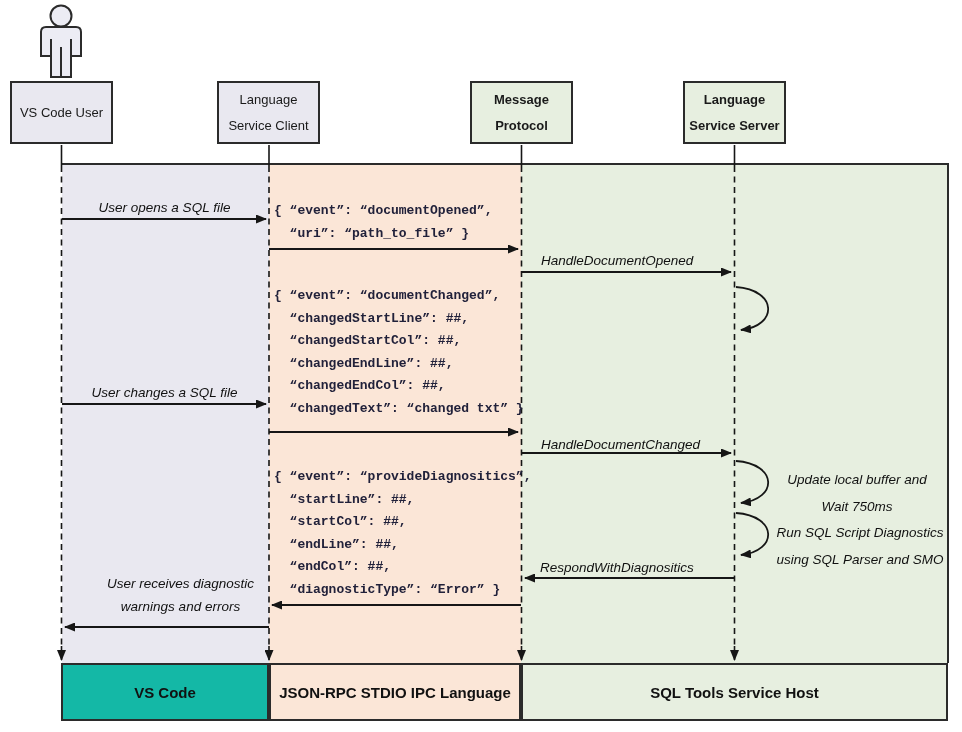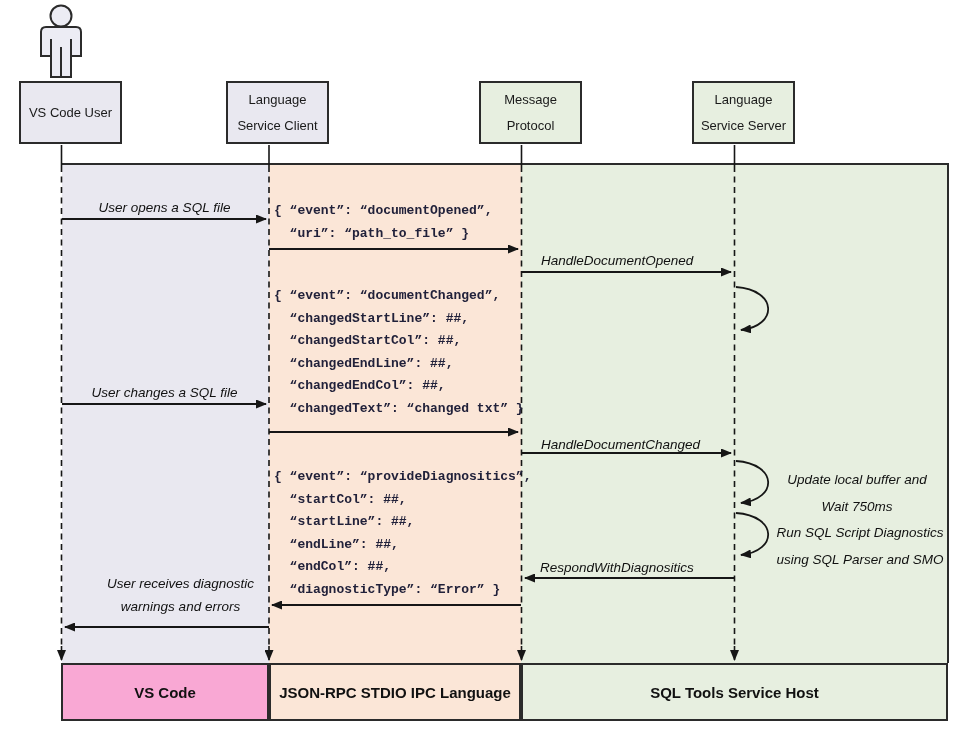--- a/index.html
+++ b/index.html
@@ -6,26 +6,26 @@
   #stage{position:relative;width:962px;height:732px;background:#fff;overflow:hidden;
          font-family:"Liberation Sans",sans-serif;color:#161616;}
   .col{position:absolute;top:164px;height:499px;z-index:1;}
   .col-lavender{left:62px;width:207px;background:#e9e8f0;}
   .col-peach{left:269px;width:252px;background:#fbe6d7;}
   .col-green{left:521px;width:427px;background:#e7efe0;}
   #overlay{position:absolute;left:0;top:0;width:962px;height:732px;z-index:2;}
   .hbox{position:absolute;top:81px;height:63px;width:103px;box-sizing:border-box;
         border:2px solid #2b2b2b;background:#e9e8f0;display:flex;flex-direction:column;
         justify-content:center;align-items:center;font-size:13px;line-height:26px;
-        color:#1a1a1a;z-index:3;margin-left:9px;}
-  .hbox.green{background:#e7efe0;}
+        color:#1a1a1a;z-index:3;}
+  .hbox.green{background:#e7efe0;font-weight:bold;}
   .lane{position:absolute;top:663px;height:58px;box-sizing:border-box;border:2px solid #2b2b2b;
         display:flex;align-items:center;justify-content:center;font-size:15px;font-weight:bold;
         color:#111;z-index:3;}
-  .lane-vscode{left:61px;width:208px;background:#f9a8d4;}
+  .lane-vscode{left:61px;width:208px;background:#14b8a6;}
   .lane-ipc{left:269px;width:252px;background:#fbe6d7;}
   .lane-host{left:521px;width:427px;background:#e7efe0;}
   .ilabel{position:absolute;font-style:italic;font-size:13.5px;color:#111;z-index:3;
           line-height:20px;white-space:nowrap;text-align:center;}
   .block{position:absolute;z-index:3;}
   .block .ln{font-style:italic;font-size:13.5px;color:#111;line-height:26.5px;}
   .block.center{text-align:center;}
   .rc{line-height:23px !important;}
   .mono{position:absolute;left:274px;z-index:3;font-family:Liberation Mono, monospace;
         font-weight:bold;font-size:13px;line-height:22.5px;color:#21213a;}
@@ -140,22 +140,22 @@
   <div class="mono" style="top:285px;">
     <div>{ “event”: “documentChanged”,</div>
     <div>  “changedStartLine”: ##,</div>
     <div>  “changedStartCol”: ##,</div>
     <div>  “changedEndLine”: ##,</div>
     <div>  “changedEndCol”: ##,</div>
     <div>  “changedText”: “changed txt” }</div>
   </div>
   <div class="mono" style="top:466px;">
     <div>{ “event”: “provideDiagnositics”,</div>
+    <div>  “startLine”: ##,</div>
     <div>  “startCol”: ##,</div>
-    <div>  “startLine”: ##,</div>
     <div>  “endLine”: ##,</div>
     <div>  “endCol”: ##,</div>
     <div>  “diagnosticType”: “Error” }</div>
   </div>
 
   <div class="lane lane-vscode">
     <span>VS Code</span>
   </div>
   <div class="lane lane-ipc">
     <span>JSON-RPC STDIO IPC Language</span>

